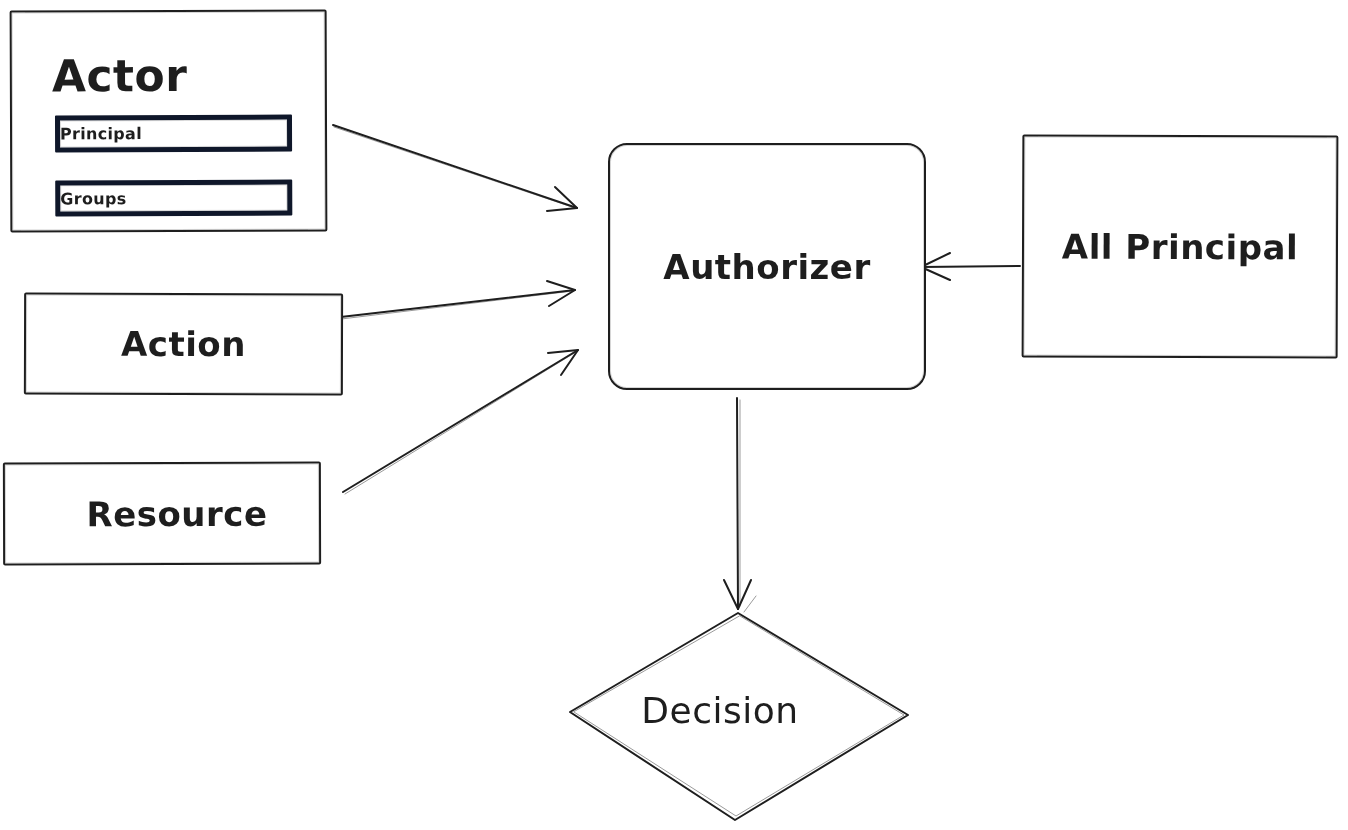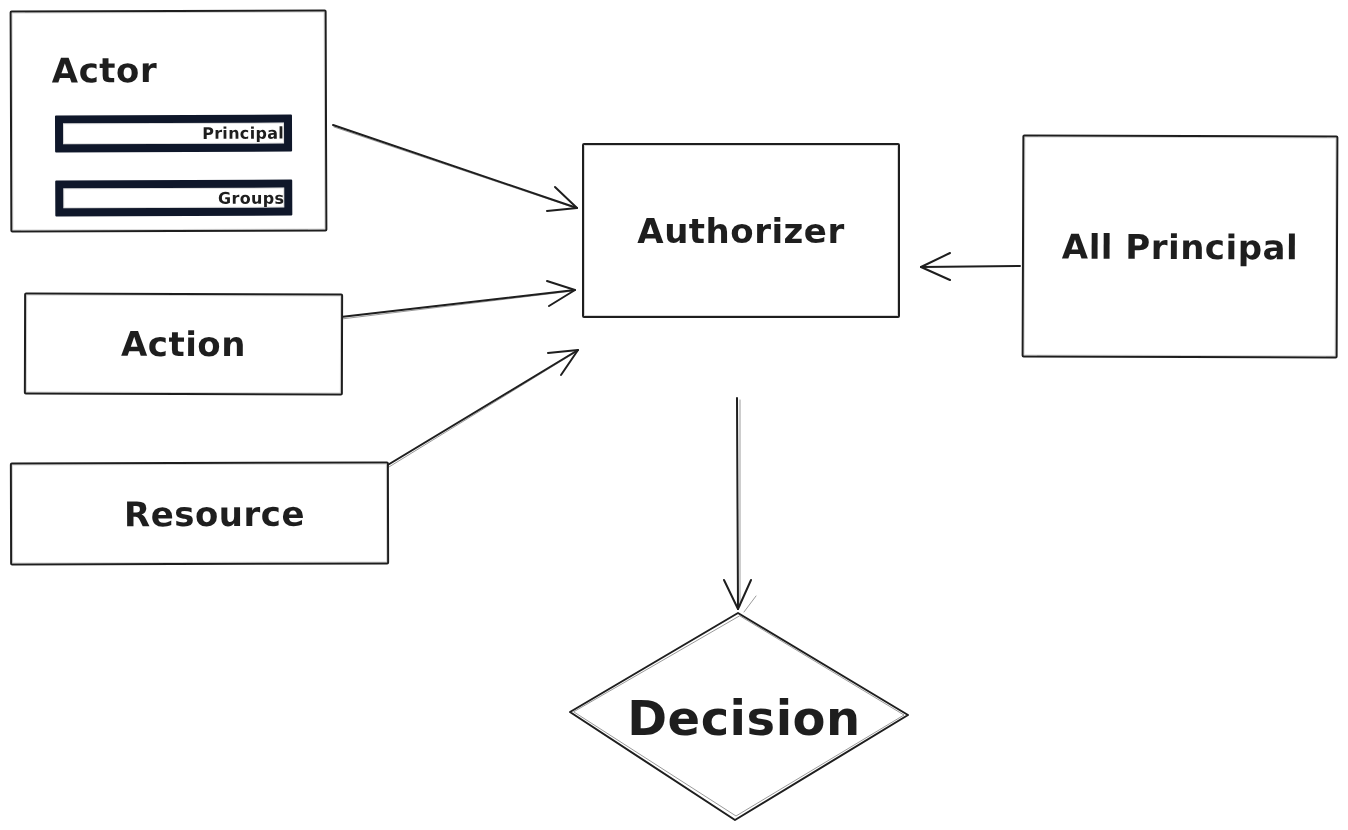--- a/index.html
+++ b/index.html
@@ -30,61 +30,61 @@
   }
   .node-label {
     font-size: 34px;
     font-weight: 600;
     letter-spacing: 0.5px;
     color: #1e1e1e;
     white-space: nowrap;
   }
   #node-actor      { left: 10px;   top: 10px;  width: 317px; height: 222px; transform: rotate(-0.2deg); }
   #node-action     { left: 24px;   top: 293px; width: 319px; height: 102px; transform: rotate(0.15deg); }
-  #node-resource   { left: 10px;   top: 462px; width: 379px; height: 103px; transform: rotate(-0.15deg); padding-left: 30px; }
-  #node-authorizer { left: 582px;  top: 143px; width: 318px; height: 175px; }
+  #node-resource   { left: 3px;   top: 462px; width: 318px; height: 103px; transform: rotate(-0.15deg); padding-left: 30px; }
+  #node-authorizer { left: 608px;  top: 143px; width: 318px; height: 247px; border-radius: 19px; }
   #node-policies   { left: 1022px; top: 135px; width: 316px; height: 223px; transform: rotate(0.2deg); }
 
   #node-actor .corner-label {
     position: absolute;
     left: 40px;
     top: 38px;
-    font-size: 34px;
+    font-size: 44px;
     font-weight: 600;
     letter-spacing: 0.5px;
   }
   .subnode {
     position: absolute;
     left: 43px;
     width: 237px;
-    border: 8px solid #0f172a;
+    border: 5px solid #0f172a;
     border-radius: 1px;
     background: #ffffff;
     box-shadow: inset 0 0 0 1px rgba(30,30,30,0.15);
     display: flex;
     align-items: center;
-    justify-content: flex-end;
+    justify-content: flex-start;
   }
   #subnode-principal { top: 103px; height: 37px; }
   #subnode-groups    { top: 168px; height: 36px; }
   .subnode-label {
     font-size: 16px;
     font-weight: 600;
     letter-spacing: 0.3px;
   }
 
   
   .diamond-label {
     position: absolute;
-    left: 624px;
+    left: 600px;
     top: 690px;
     width: 240px;
     text-align: center;
-    font-size: 48px;
-    font-weight: 700;
+    font-size: 36px;
+    font-weight: 400;
     letter-spacing: 0.5px;
   }
 
   
   .overlay {
     position: absolute;
     inset: 0;
     width: 1348px;
     height: 830px;
     pointer-events: none;

